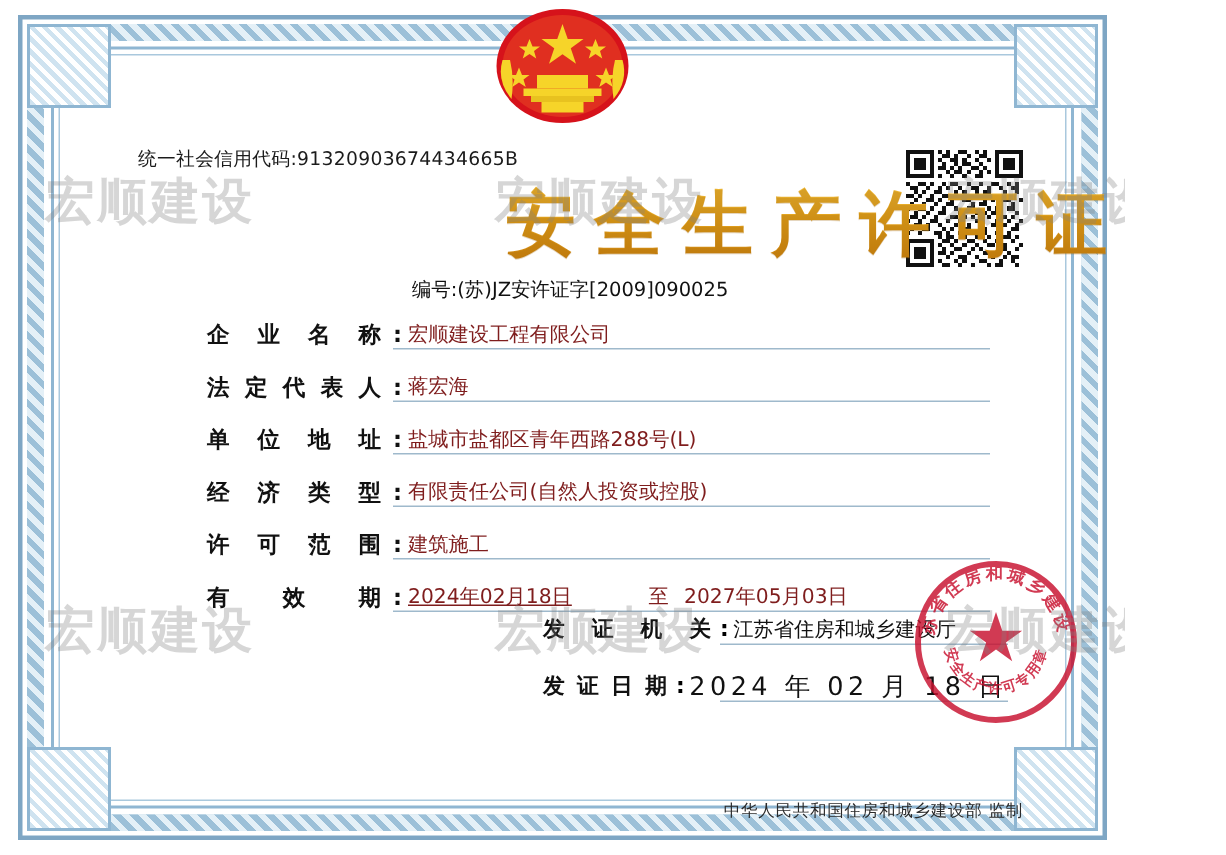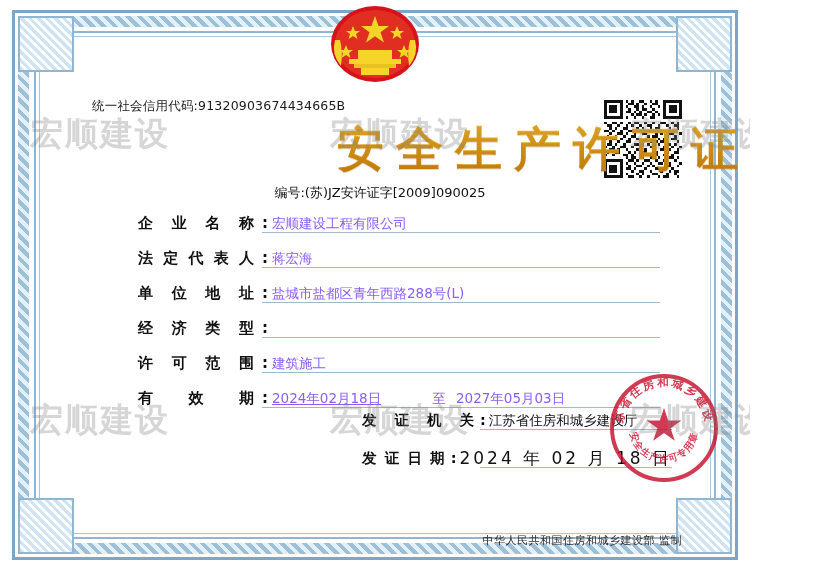--- a/index.html
+++ b/index.html
@@ -183,21 +183,21 @@
   .field-colon {
     font-size: 15px;
     font-weight: bold;
     color: #111111;
     line-height: 20px;
     margin-right: 2px;
   }
   .field-value {
     flex: 1;
     font-size: 13.5px;
-    color: #8b5cf6;
+    color: #7f1d1d;
     line-height: 20px;
     padding-left: 2px;
     white-space: nowrap;
   }
   .underline {
     position: absolute;
     left: 124px;
     right: 0;
     bottom: 0;
     border-bottom: 1px solid #9fb9cc;
@@ -609,20 +609,21 @@
       </div>
 
       <div class="field-row">
         <div class="field-label">
           <span>经</span>
           <span>济</span>
           <span>类</span>
           <span>型</span>
         </div>
         <div class="field-colon">:</div>
+        <div class="field-value">有限责任公司(自然人投资或控股)</div>
         <div class="underline"></div>
       </div>
 
       <div class="field-row">
         <div class="field-label">
           <span>许</span>
           <span>可</span>
           <span>范</span>
           <span>围</span>
         </div>

